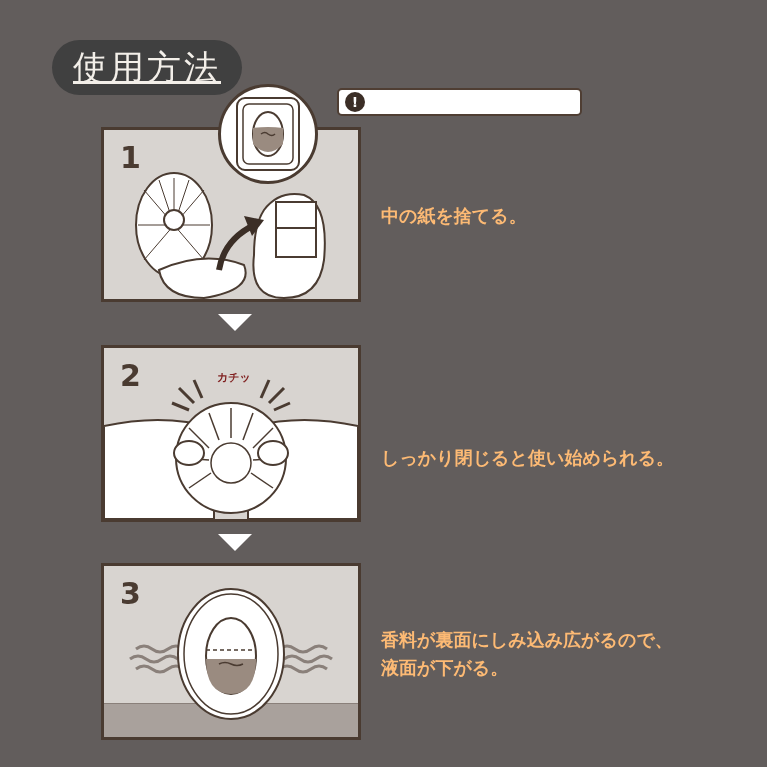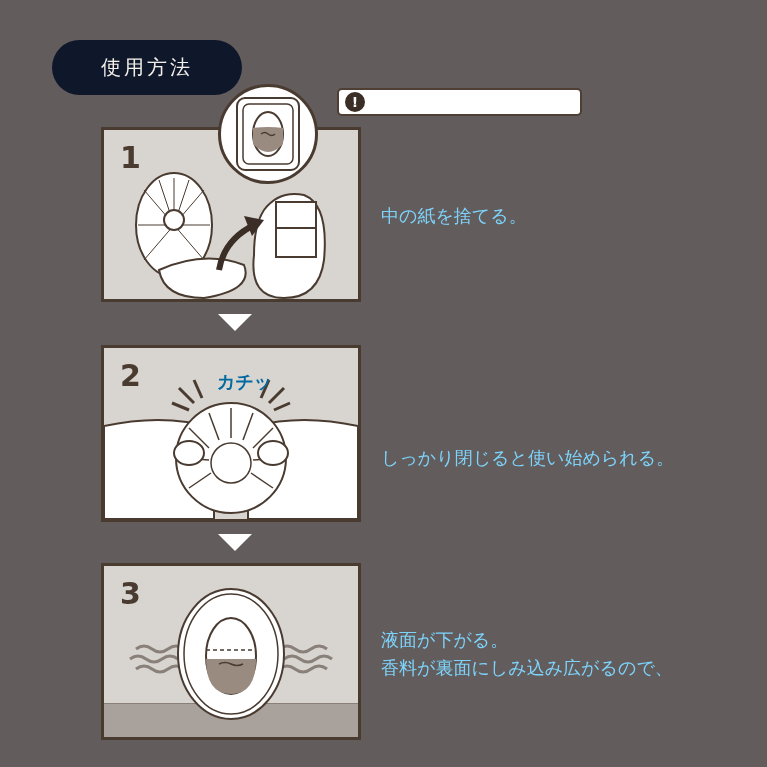--- a/index.html
+++ b/index.html
@@ -1,25 +1,25 @@
 <!DOCTYPE html>
 <html><head>
 <meta charset="utf-8">
 <style>
   html,body{margin:0;padding:0;}
   body{width:767px;height:767px;background:#625d5c;position:relative;overflow:hidden;font-family:"DejaVu Sans",sans-serif;}
-  .title-pill{position:absolute;left:52px;top:40px;width:190px;height:55px;border-radius:28px;background:#0f172a;color:#f3efe9;font-size:20px;display:flex;align-items:center;justify-content:center;letter-spacing:3px;}
+  .title-pill{position:absolute;left:52px;top:40px;width:190px;height:55px;border-radius:28px;background:#404040;color:#f3efe9;font-size:34px;display:flex;align-items:center;justify-content:center;letter-spacing:3px;text-decoration:underline;}
   .note-badge{position:absolute;left:337px;top:88px;width:245px;height:28px;background:#fff;border-radius:5px;border:2px solid #4f3e33;box-sizing:border-box;display:flex;align-items:center;padding-left:6px;color:#3b2e26;font-size:15px;font-weight:bold;}
   .note-badge .bang{width:20px;height:20px;border-radius:50%;background:#3b2e26;color:#fff;font-size:14px;font-weight:bold;display:flex;align-items:center;justify-content:center;margin-right:5px;}
   .panel{position:absolute;left:101px;width:260px;background:#d8d4d0;border:3px solid #4a3b31;box-sizing:border-box;overflow:hidden;}
   .panel .num{position:absolute;left:16px;top:10px;font-size:30px;font-weight:bold;color:#4a3b31;}
   .p1{top:127px;height:175px;}
   .p2{top:345px;height:177px;}
   .p3{top:563px;height:177px;}
-  .step-text{position:absolute;left:381px;color:#7dd3fc;font-size:18px;font-weight:normal;line-height:28px;}
+  .step-text{position:absolute;left:381px;color:#fdba74;font-size:18px;font-weight:bold;line-height:28px;}
   .arrow{position:absolute;left:218px;width:0;height:0;border-left:17px solid transparent;border-right:17px solid transparent;border-top:17px solid #fff;}
   .zoom-circle{position:absolute;left:218px;top:84px;width:100px;height:100px;border-radius:50%;background:#fff;border:3px solid #4a3b31;box-sizing:border-box;z-index:3;display:flex;align-items:center;justify-content:center;}
   svg{display:block;}
 </style>
 </head>
 <body>
 
 <div class="title-pill">使用方法</div>
 
 <div class="note-badge">
@@ -86,21 +86,21 @@
     <ellipse cx="169" cy="105" rx="15" ry="12" fill="#fff" stroke="#4a3b31" stroke-width="2"></ellipse>
     <g stroke="#4a3b31" stroke-width="3">
       <line x1="75" y1="40" x2="90" y2="55"></line>
         <line x1="68" y1="55" x2="85" y2="62"></line>
         <line x1="90" y1="32" x2="98" y2="50"></line>
       <line x1="180" y1="40" x2="165" y2="55"></line>
         <line x1="186" y1="55" x2="170" y2="62"></line>
         <line x1="165" y1="32" x2="157" y2="50"></line>
     </g>
   </svg>
-  <div style="position:absolute;left:113px;top:22px;font-size:18px;font-weight:bold;color:#0369a1;">カチッ</div>
+  <div style="position:absolute;left:113px;top:22px;font-size:11px;font-weight:bold;color:#7f1d1d;">カチッ</div>
 </div>
 <div class="step-text" style="top:444px;">しっかり閉じると使い始められる。</div>
 
 <div class="arrow" style="top:534px;"></div>
 
 <div class="panel p3">
   <div style="position:absolute;left:0;bottom:0;width:100%;height:33px;background:#a9a19c;border-top:1px solid #8a807a;"></div>
   <div class="num">3</div>
   <svg width="254" height="171" viewBox="0 0 254 171" style="position:absolute;left:0;top:0;">
     <g fill="none" stroke="#8a807a" stroke-width="3">
@@ -113,15 +113,15 @@
     </g>
     <ellipse cx="127" cy="88" rx="53" ry="65" fill="#fff" stroke="#4a3b31" stroke-width="2"></ellipse>
     <ellipse cx="127" cy="88" rx="47" ry="60" fill="none" stroke="#4a3b31" stroke-width="1.5"></ellipse>
     <ellipse cx="127" cy="90" rx="25" ry="38" fill="#fff" stroke="#4a3b31" stroke-width="2"></ellipse>
     <path d="M102 93 L152 93 Q152 128 127 128 Q102 128 102 93Z" fill="#9a8b80"></path>
     <line x1="102" y1="84" x2="152" y2="84" stroke="#4a3b31" stroke-width="1.5" stroke-dasharray="4,3"></line>
     <path d="M115 98 q6 -3 12 0 q6 3 12 0" fill="none" stroke="#4a3b31" stroke-width="1.5"></path>
   </svg>
 </div>
 <div class="step-text" style="top:626px;">
+  <div>香料が裏面にしみ込み広がるので、</div>
   <div>液面が下がる。</div>
-  <div>香料が裏面にしみ込み広がるので、</div>
 </div>
 
 </body></html>

